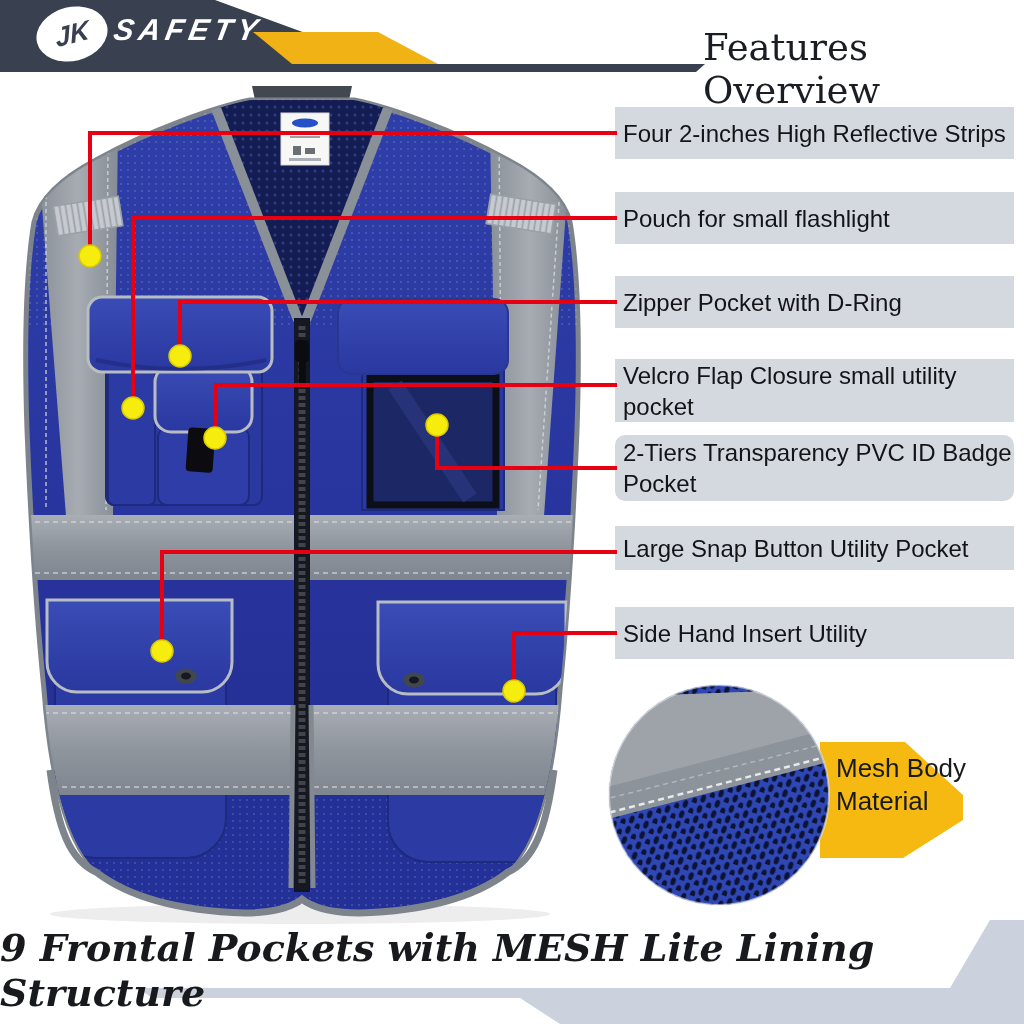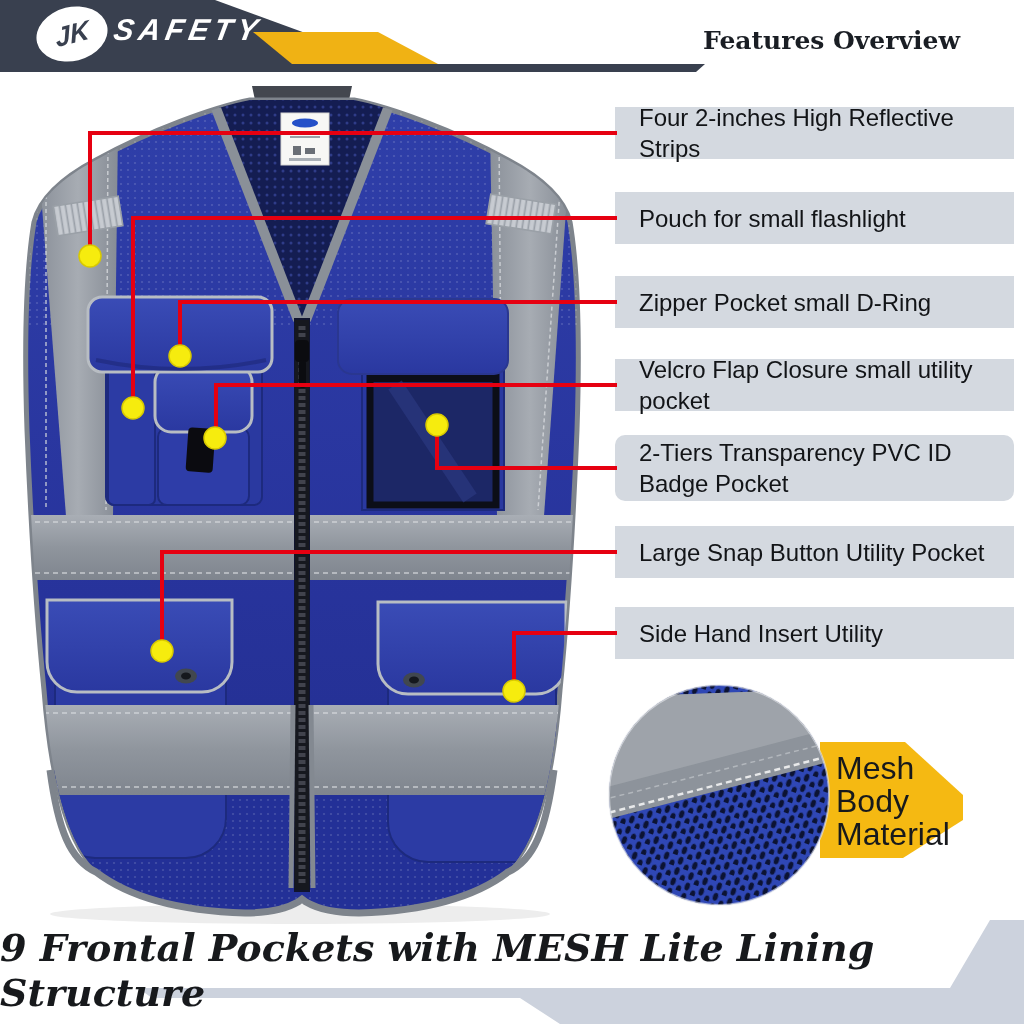--- a/index.html
+++ b/index.html
@@ -6,24 +6,24 @@
   #stage{position:relative;width:1024px;height:1024px;overflow:hidden;background:#ffffff;
          font-family:"Liberation Sans", sans-serif;}
   #stage svg{position:absolute;left:0;top:0;}
   .abs{position:absolute;}
   .brand-ellipse{left:36px;top:7px;width:72px;height:54px;background:#ffffff;border-radius:50%;
       transform:rotate(-14deg);display:flex;align-items:center;justify-content:center;z-index:3;}
   .brand-ellipse span{font-weight:bold;font-style:italic;font-size:27px;color:#39404f;transform:skewX(-8deg);}
   .brand-word{left:114px;top:13px;z-index:3;color:#ffffff;font-weight:bold;font-style:italic;
       font-size:30px;letter-spacing:5px;transform:skewX(-10deg);}
   .page-title{left:703px;top:26px;z-index:3;color:#1a1e24;font-family:"DejaVu Serif", serif;
-      font-weight:bold;font-size:25px;}
+      font-weight:normal;font-size:37px;}
   .callout-bar{left:615px;right:10px;background:#d4d9e0;z-index:1;display:flex;align-items:center;
-      padding-left:24px;color:#121417;font-size:24px;line-height:31px;}
-  .flag-text{left:836px;top:752px;width:140px;z-index:3;color:#17191c;font-size:32px;line-height:33px;}
+      padding-left:8px;color:#121417;font-size:24px;line-height:31px;}
+  .flag-text{left:836px;top:752px;width:140px;z-index:3;color:#17191c;font-size:26px;line-height:33px;}
   .footer-caption{left:0;top:925px;width:1024px;z-index:3;text-align:left;color:#17191c;
       font-family:"DejaVu Serif", serif;font-style:italic;font-weight:bold;font-size:38px;}
   .scene{z-index:2;pointer-events:none;}
 </style>
 </head>
 <body>
 
 <div id="stage">
 
   <svg width="1024" height="90">
@@ -37,29 +37,29 @@
   <div class="abs brand-word">SAFETY</div>
   <div class="abs page-title">Features Overview</div>
 
   <div class="abs callout-bar" style="top:107px;height:52px;">
       <span>Four 2-inches High Reflective Strips</span>
     </div>
   <div class="abs callout-bar" style="top:192px;height:52px;align-items:center;">
       <span>Pouch for small flashlight</span>
     </div>
   <div class="abs callout-bar" style="top:276px;height:52px;">
-      <span>Zipper Pocket small D-Ring</span>
-    </div>
-  <div class="abs callout-bar" style="top:359px;height:52px;">
+      <span>Zipper Pocket with D-Ring</span>
+    </div>
+  <div class="abs callout-bar" style="top:359px;height:63px;">
       <span>Velcro Flap Closure small utility pocket</span>
     </div>
   <div class="abs callout-bar" style="top:435px;height:66px;border-radius:10px;">
       <span>2-Tiers Transparency PVC ID Badge Pocket</span>
     </div>
-  <div class="abs callout-bar" style="top:526px;height:52px;align-items:center;">
+  <div class="abs callout-bar" style="top:526px;height:44px;align-items:center;">
       <span>Large Snap Button Utility Pocket</span>
     </div>
   <div class="abs callout-bar" style="top:607px;height:52px;">
       <span>Side Hand Insert Utility</span>
     </div>
 
   <svg class="scene" width="1024" height="1024" viewBox="0 0 1024 1024">
     <defs>
       <linearGradient id="gbody" x1="0" y1="0" x2="0" y2="1">
         <stop offset="0" stop-color="#2f3fa9"></stop>

